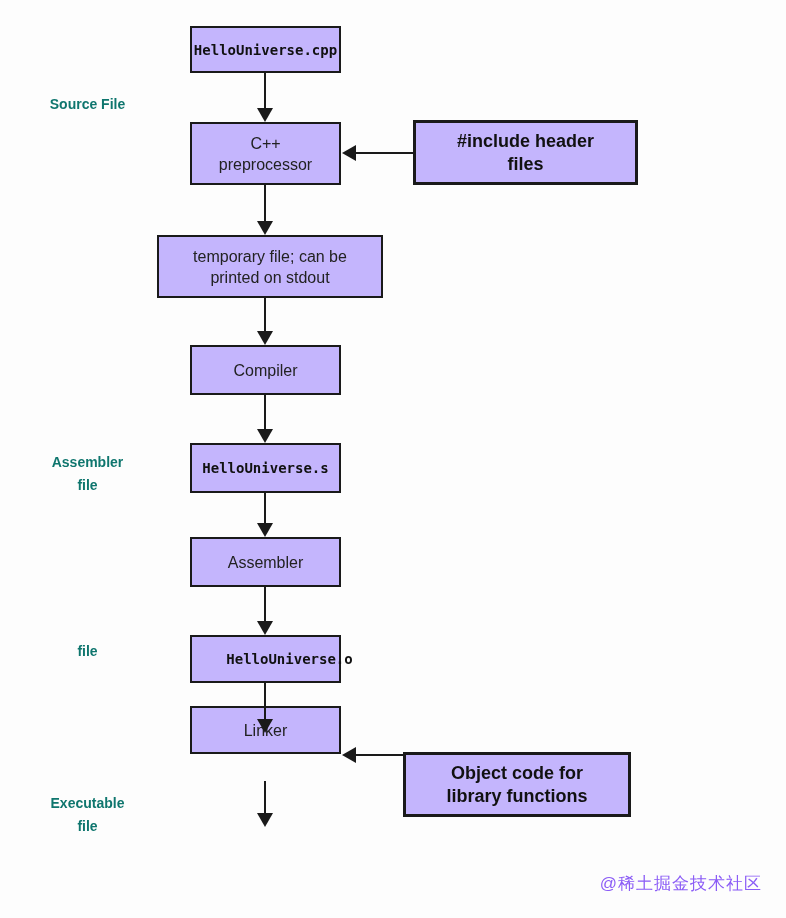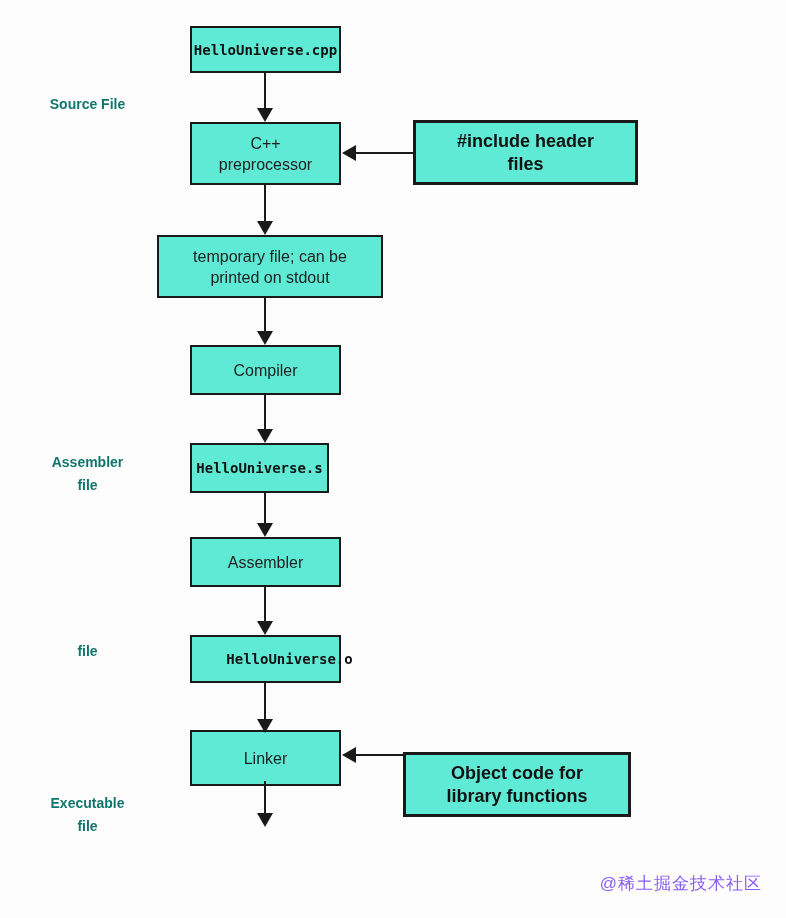--- a/index.html
+++ b/index.html
@@ -9,21 +9,21 @@
     height: 918px;
     background: #fdfdfd;
     font-family: "Liberation Sans", sans-serif;
     color: #111;
     overflow: hidden;
   }
   .box {
     position: absolute;
     box-sizing: border-box;
     border: 2px solid #1a1a1a;
-    background: #5eead4;
+    background: #c4b5fd;
     display: flex;
     flex-direction: column;
     align-items: center;
     justify-content: center;
     text-align: center;
   }
   .box.thick { border-width: 3px; }
   .mono {
     font-family: "DejaVu Sans Mono", monospace;
     font-weight: bold;
@@ -99,33 +99,33 @@
 
   <div class="box" style="left:157px; top:235px; width:226px; height:63px;">
     <span class="plain">temporary file; can be</span>
     <span class="plain">printed on stdout</span>
   </div>
 
   <div class="box" style="left:190px; top:345px; width:151px; height:50px;">
     <span class="plain">Compiler</span>
   </div>
 
-  <div class="box" style="left:190px; top:443px; width:139px; height:50px;">
+  <div class="box" style="left:190px; top:443px; width:151px; height:50px;">
     <span class="mono">HelloUniverse.s</span>
   </div>
 
   <div class="box" style="left:190px; top:537px; width:151px; height:50px;">
     <span class="plain">Assembler</span>
   </div>
 
   <div class="box" style="left:190px; top:635px; width:151px; height:48px;padding-left:48px;">
     <span class="mono">HelloUniverse.o</span>
   </div>
 
-  <div class="box" style="left:190px; top:730px; width:151px; height:56px;">
+  <div class="box" style="left:190px; top:706px; width:151px; height:48px;">
     <span class="plain">Linker</span>
   </div>
 
   <div class="box thick" style="left:403px; top:724px; width:228px; height:65px;margin-top:28px;">
     <span class="boldtxt">Object code for</span>
     <span class="boldtxt">library functions</span>
   </div>
 
 
   <div class="vline" style="top:73px; height:36px;"></div>

